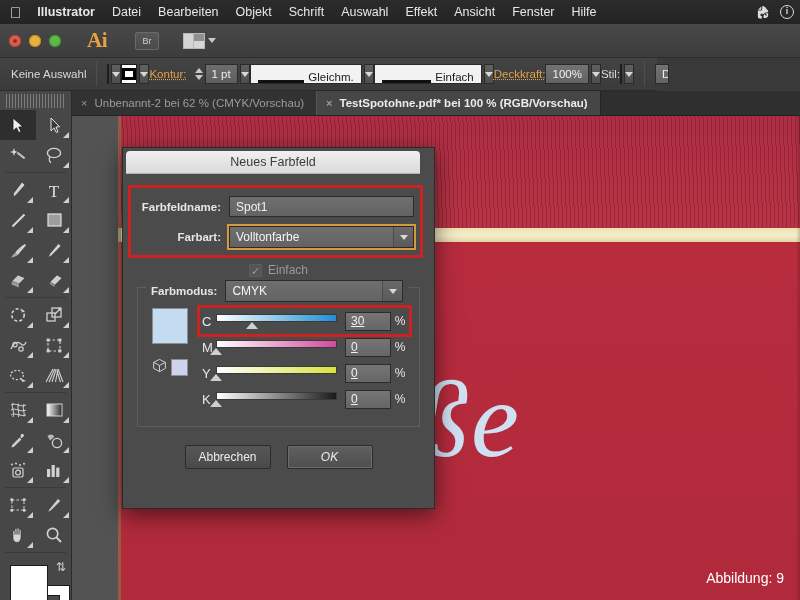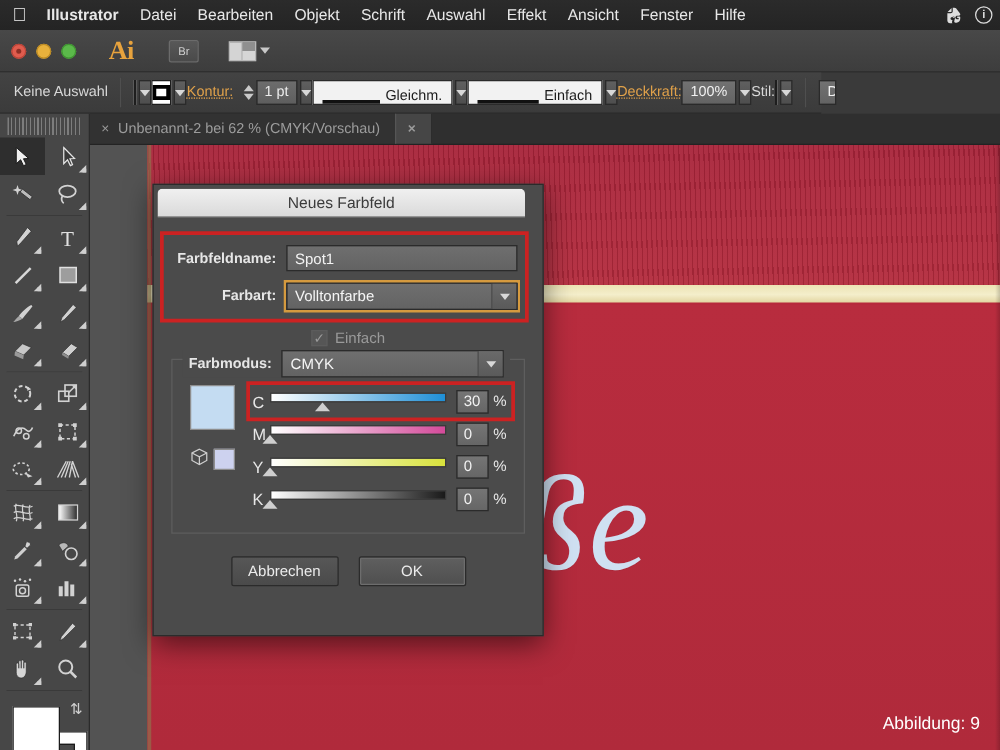--- a/index.html
+++ b/index.html
@@ -243,33 +243,33 @@
   .track.c { background: linear-gradient(90deg,#ffffff,#1f8fd6); }
   .track.m { background: linear-gradient(90deg,#ffffff,#d44a9a); }
   .track.y { background: linear-gradient(90deg,#ffffff,#d8e23c); }
   .track.k { background: linear-gradient(90deg,#ffffff,#1a1a1a); }
   .thumb {
     position:absolute; top:10px; width:0;height:0;
     border-left:6px solid transparent; border-right:6px solid transparent;
     border-bottom:7px solid #cfcfcf; transform: translateX(-6px);
   }
   .numfield {
-    width: 26px; height: 19px; background: linear-gradient(#757575,#666);
+    width: 46px; height: 19px; background: linear-gradient(#757575,#666);
     border:1px solid #2b2b2b; color:#f2f2f2; font-size:12px;
-    display:flex; align-items:center; padding:0 5px;
+    display:flex; align-items:center; padding:0 5px;text-decoration:underline;
   }
   .pct { width: 18px; text-align:center; font-size:12px; color:#e7e7e7; }
 
   .dlg-buttons { display:flex; justify-content:center; gap:16px; margin-top: 18px; }
   .btn {
     min-width: 86px; height: 24px; background: linear-gradient(#575757,#4a4a4a);
     border:1px solid #2b2b2b; color:#ececec; font-size:12px;
     display:flex; align-items:center; justify-content:center; border-radius:2px;
   }
-  .btn.primary { background: linear-gradient(#5f5f5f,#4f4f4f); box-shadow: inset 0 0 0 1px #6d6d6d; }
+  .btn.primary { background: linear-gradient(#5f5f5f,#4f4f4f); box-shadow: inset 0 0 0 1px #6d6d6d; font-style: italic; }
 </style>
 </head>
 <body>
 
 <div id="app">
 
   <div class="macbar">
     <span class="apple-logo"></span>
     <span class="mi app-name">Illustrator</span>
     <span class="mi">Datei</span>
@@ -365,20 +365,21 @@
     <span class="gray-field" style="width:40px;overflow:hidden">Do</span>
   </div>
 
   <div class="tabbar">
     <div class="tab inactive">
       <span class="x">×</span>
       <span>Unbenannt-2 bei 62 % (CMYK/Vorschau)</span>
     </div>
     <div class="tab active">
       <span class="x">×</span>
+      <span>TestSpotohne.pdf* bei 100 % (RGB/Vorschau)</span>
     </div>
   </div>
 
   <div class="toolbox">
     <div class="tb-grip"></div>
 
     <div class="tgrid">
       <div class="tool sel">
         <svg width="15" height="17" viewBox="0 0 15 17">
             <path fill="#f0f0f0" stroke="#1a1a1a" stroke-width=".8" d="M2 1 L2 14 L5.5 10.8 L7.8 15.6 L10 14.6 L7.8 10 L12 9.8 Z"></path>

